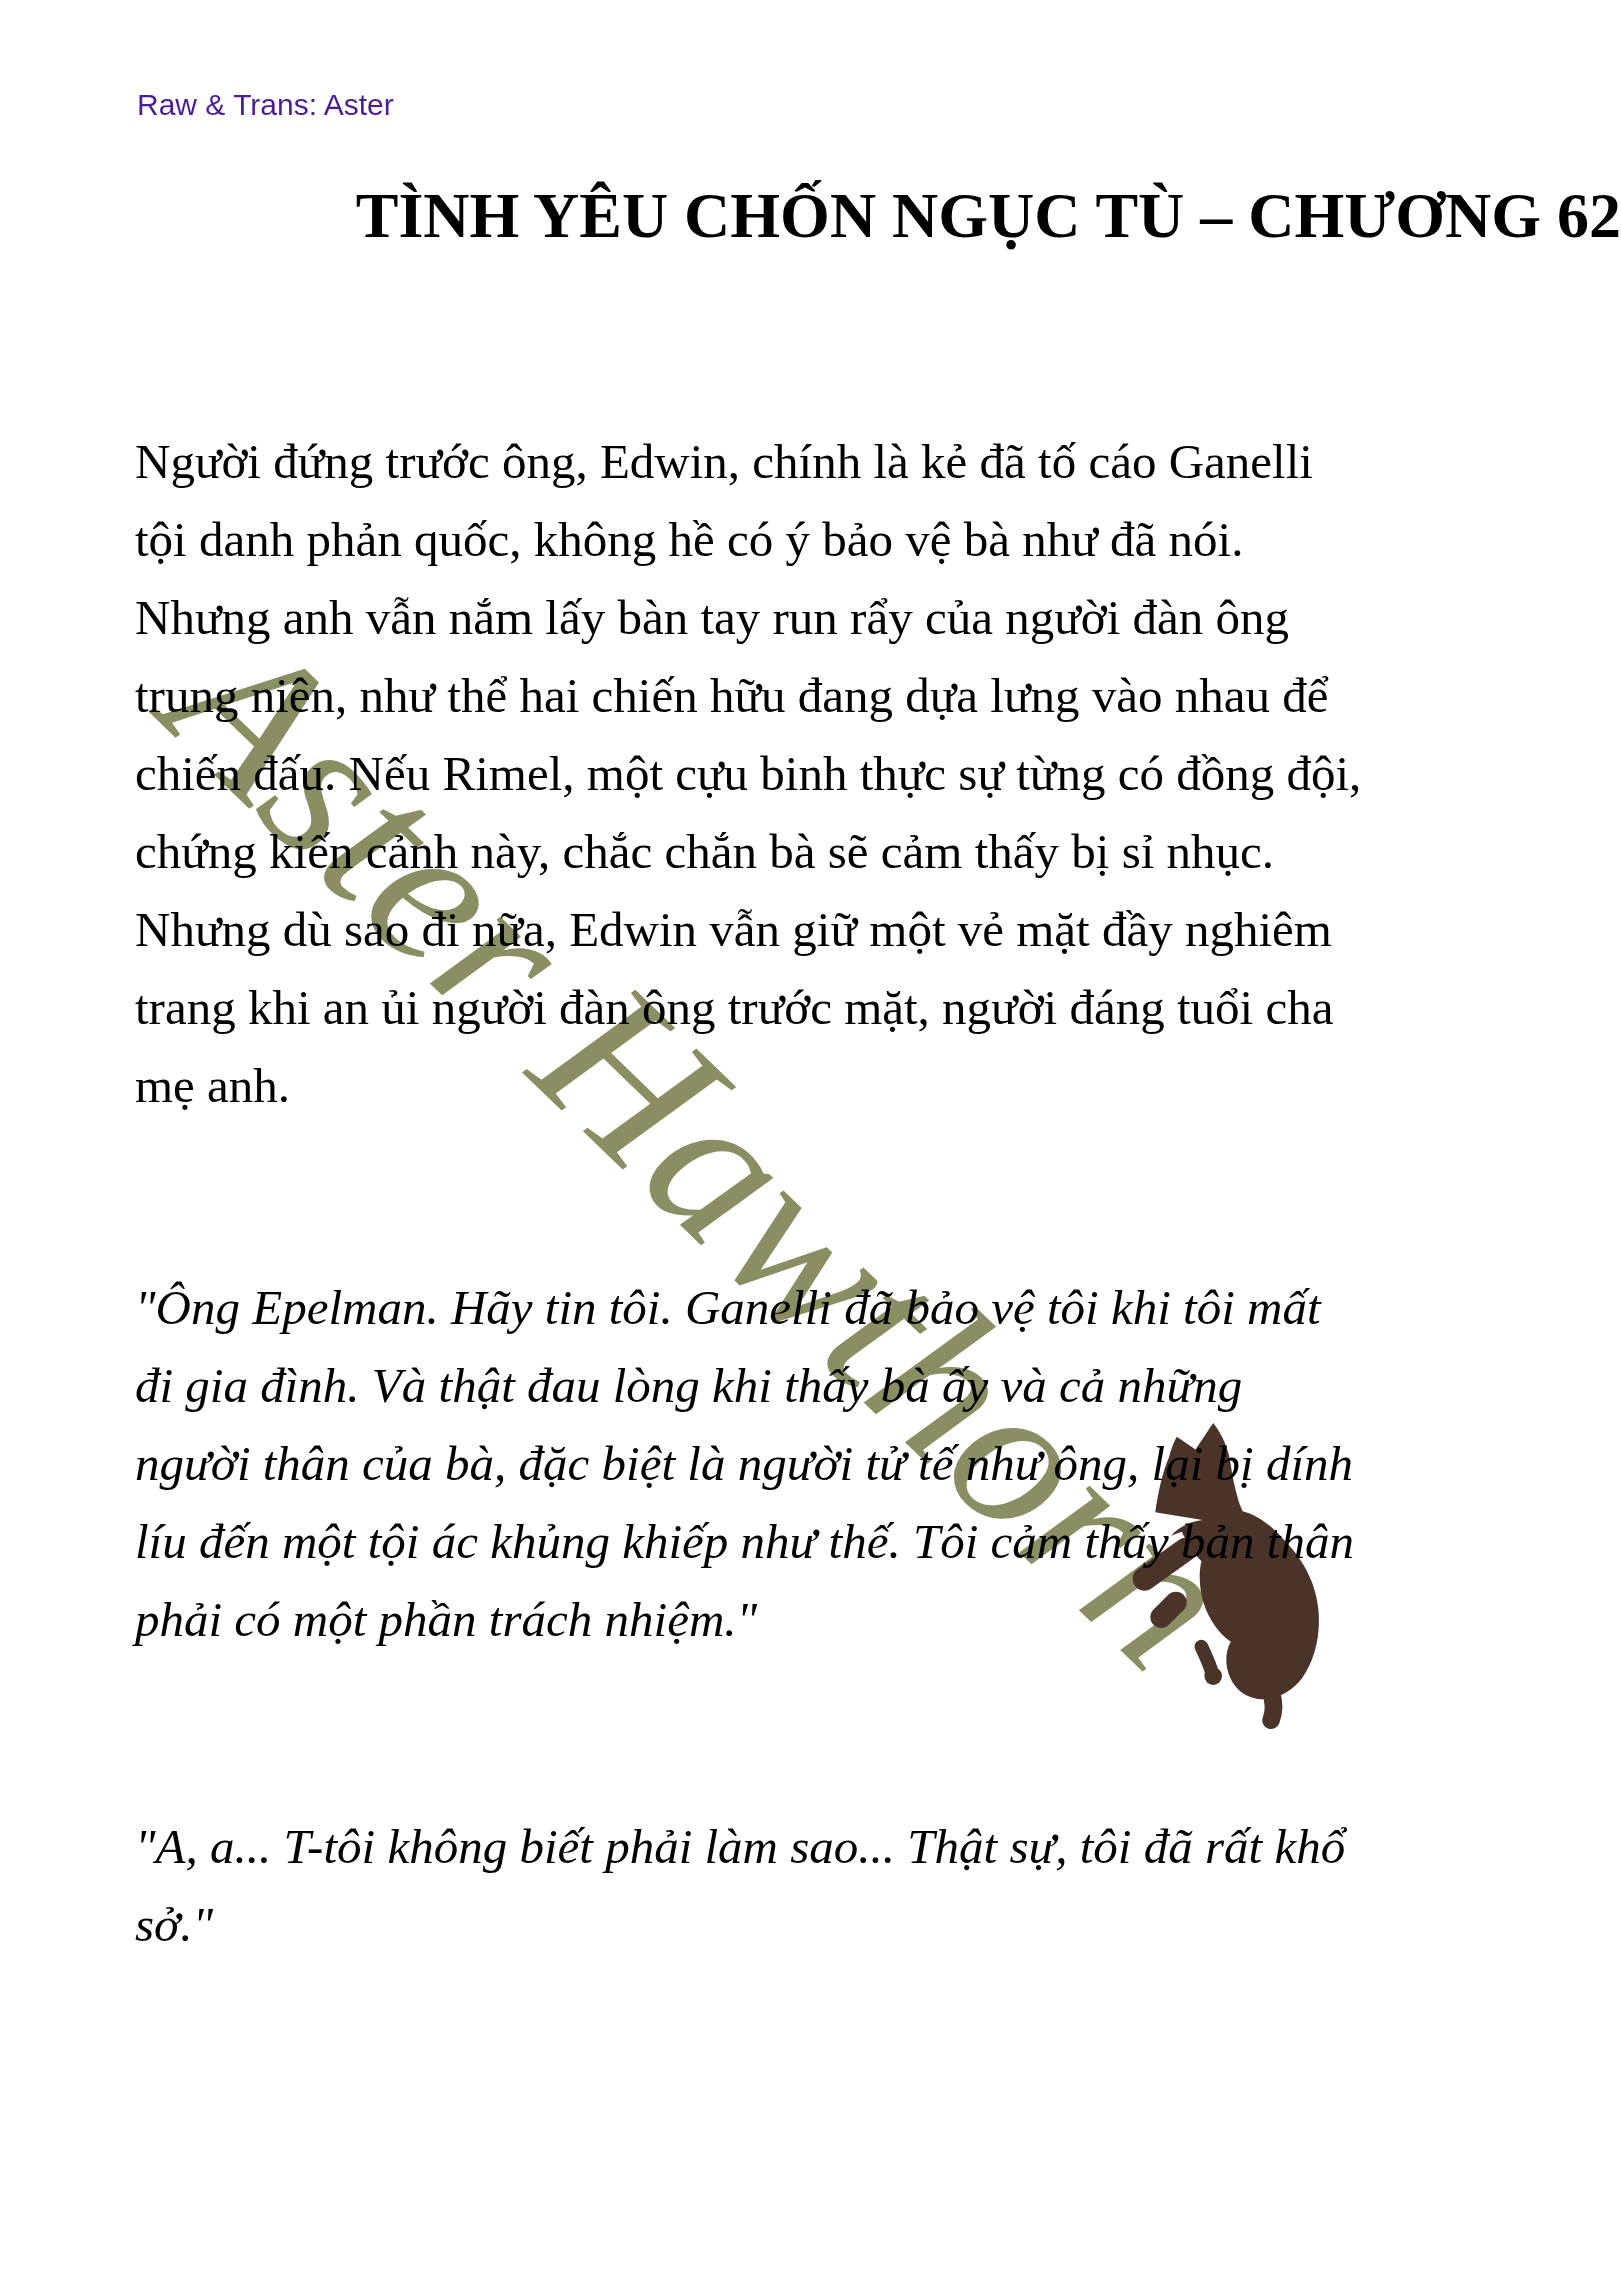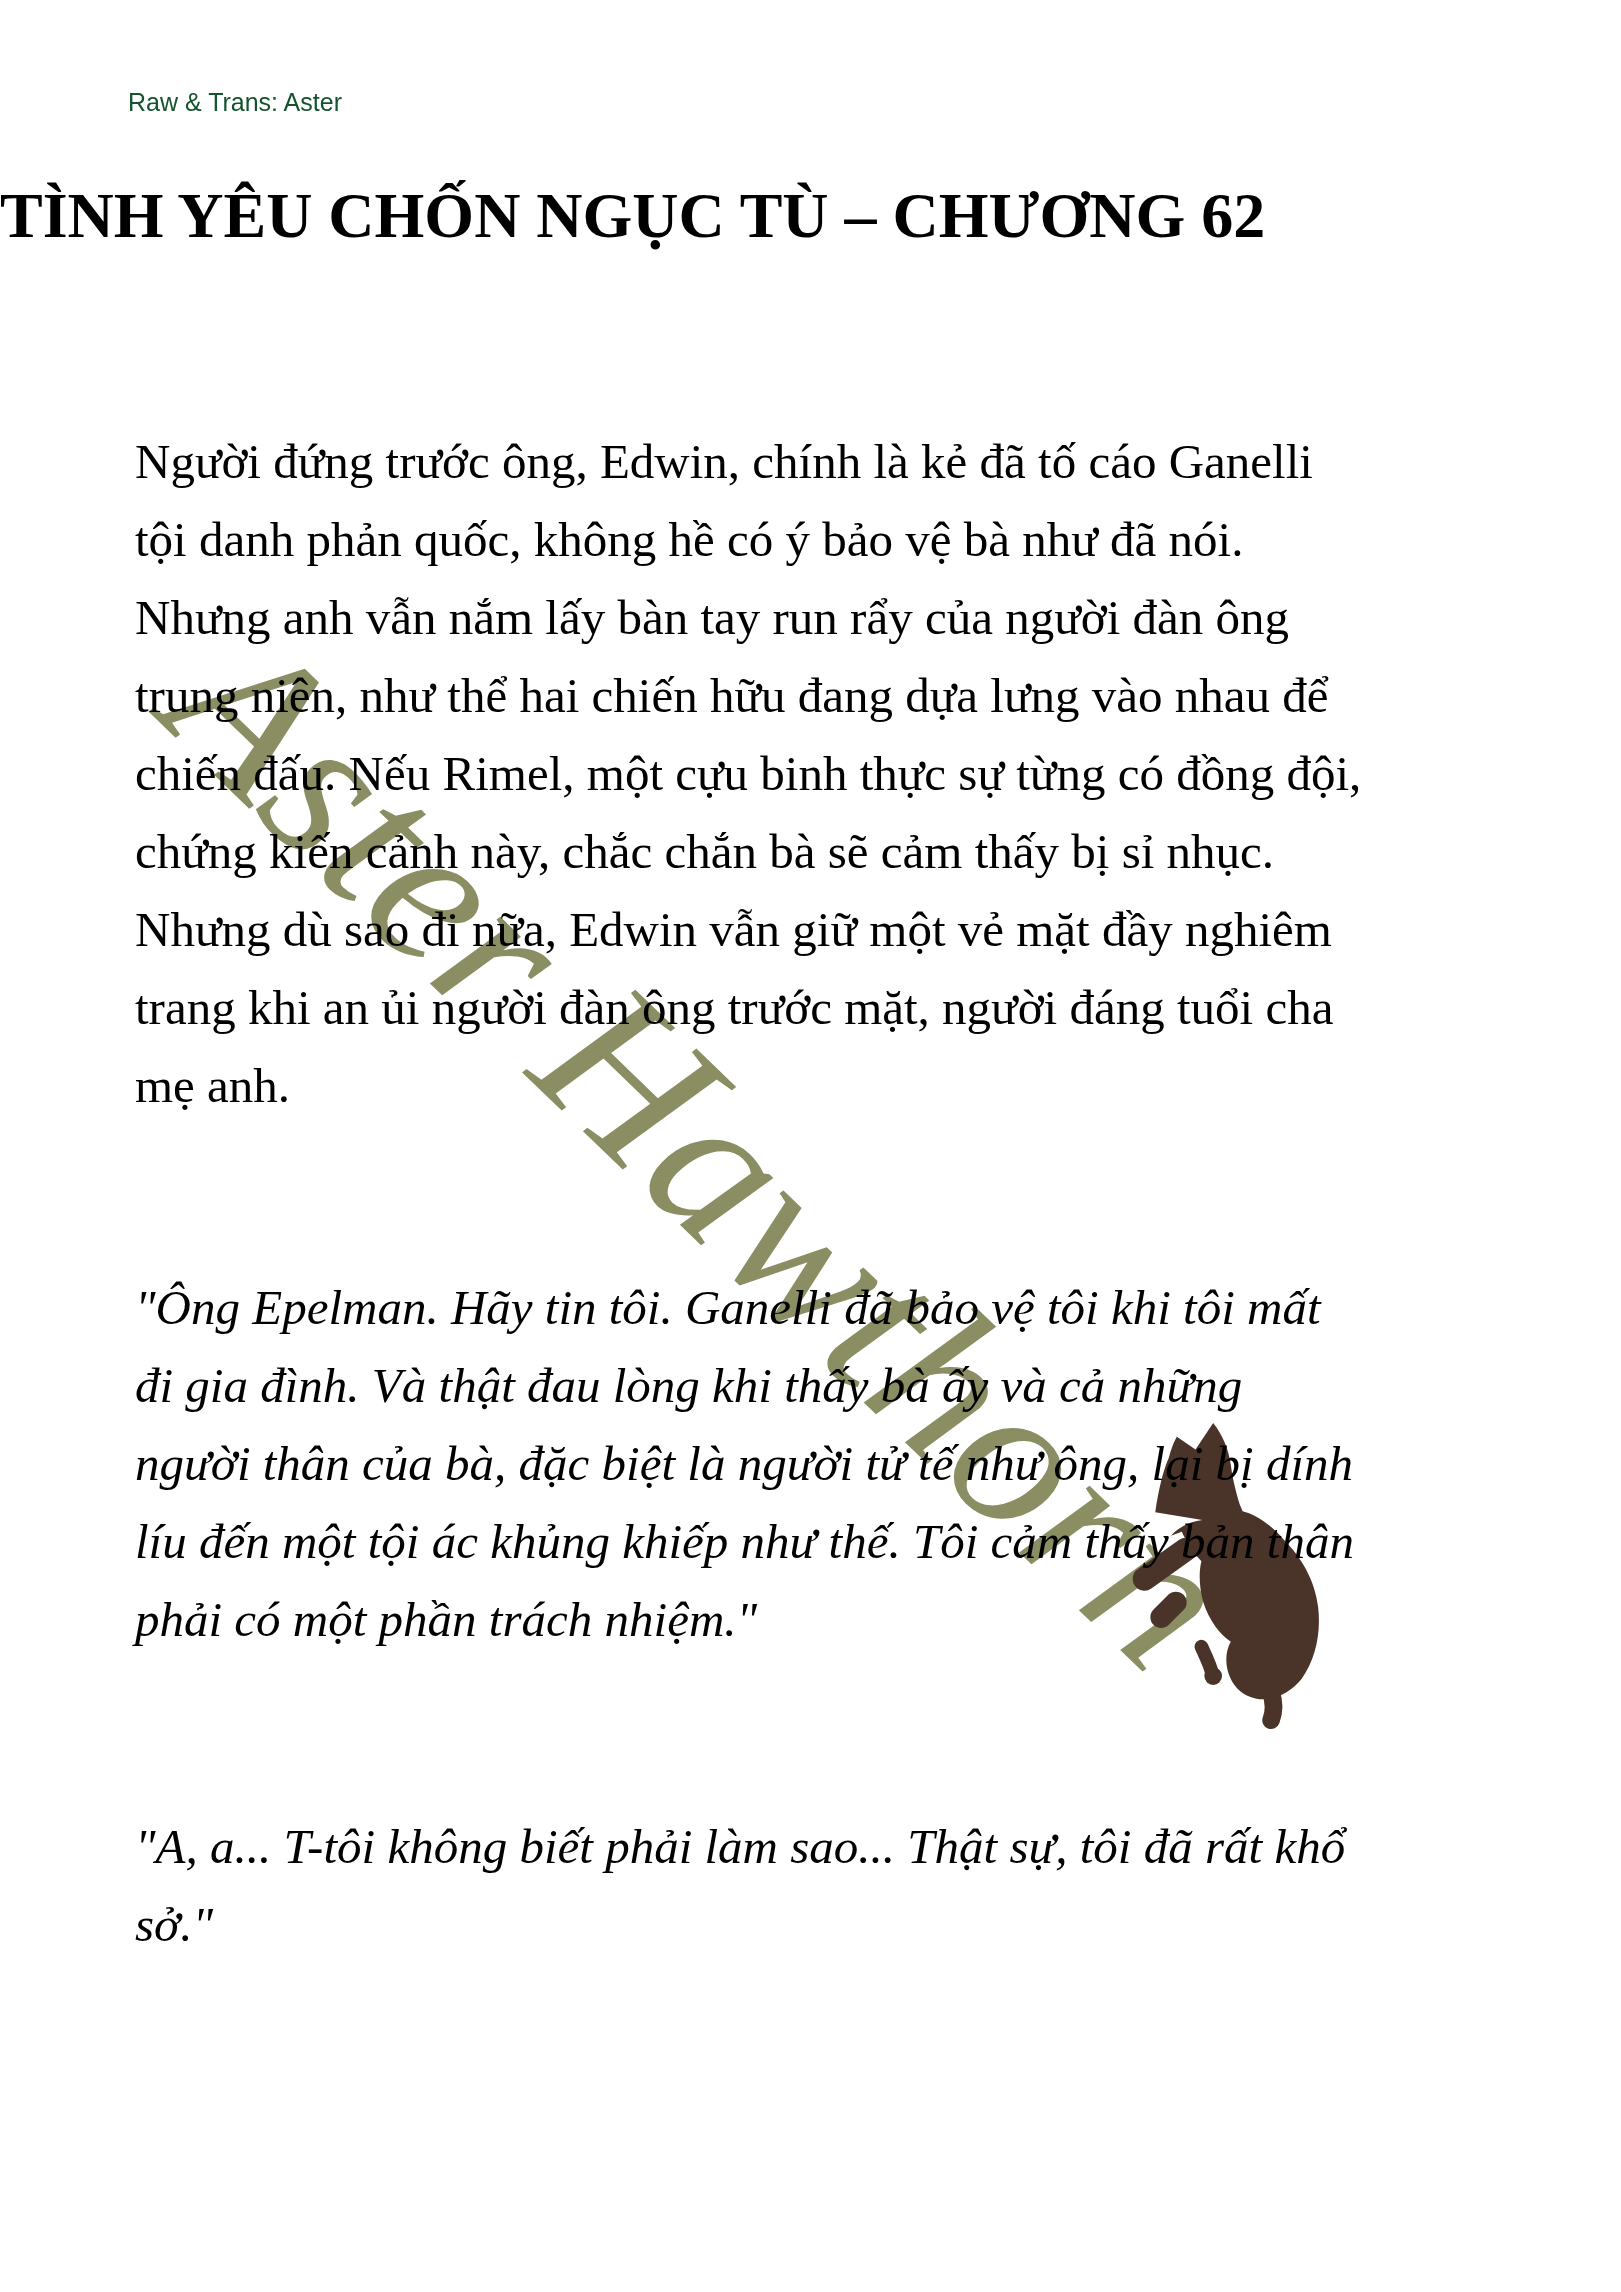--- a/index.html
+++ b/index.html
@@ -27,35 +27,35 @@
     letter-spacing: 2px;
   }
   .cat {
     position: absolute;
     left: 1117px;
     top: 1416px;
     z-index: 1;
   }
   .credit {
     position: absolute;
-    left: 128px;
+    left: 137px;
     top: 88px;
     z-index: 2;
     font-family: "Liberation Sans", sans-serif;
-    font-size: 25px;
-    color: #14532d;
+    font-size: 30px;
+    color: #4c1d95;
   }
   .title {
     position: absolute;
     left: 0;
     top: 179px;
     width: 100%;
     margin: 0;
     z-index: 2;
-    text-align: left;
+    text-align: right;
     font-family: "Liberation Serif", serif;
     font-weight: bold;
     font-size: 64px;
     letter-spacing: 0px;
   }
   .para {
     position: absolute;
     left: 135px;
     right: 118px;
     z-index: 2;

